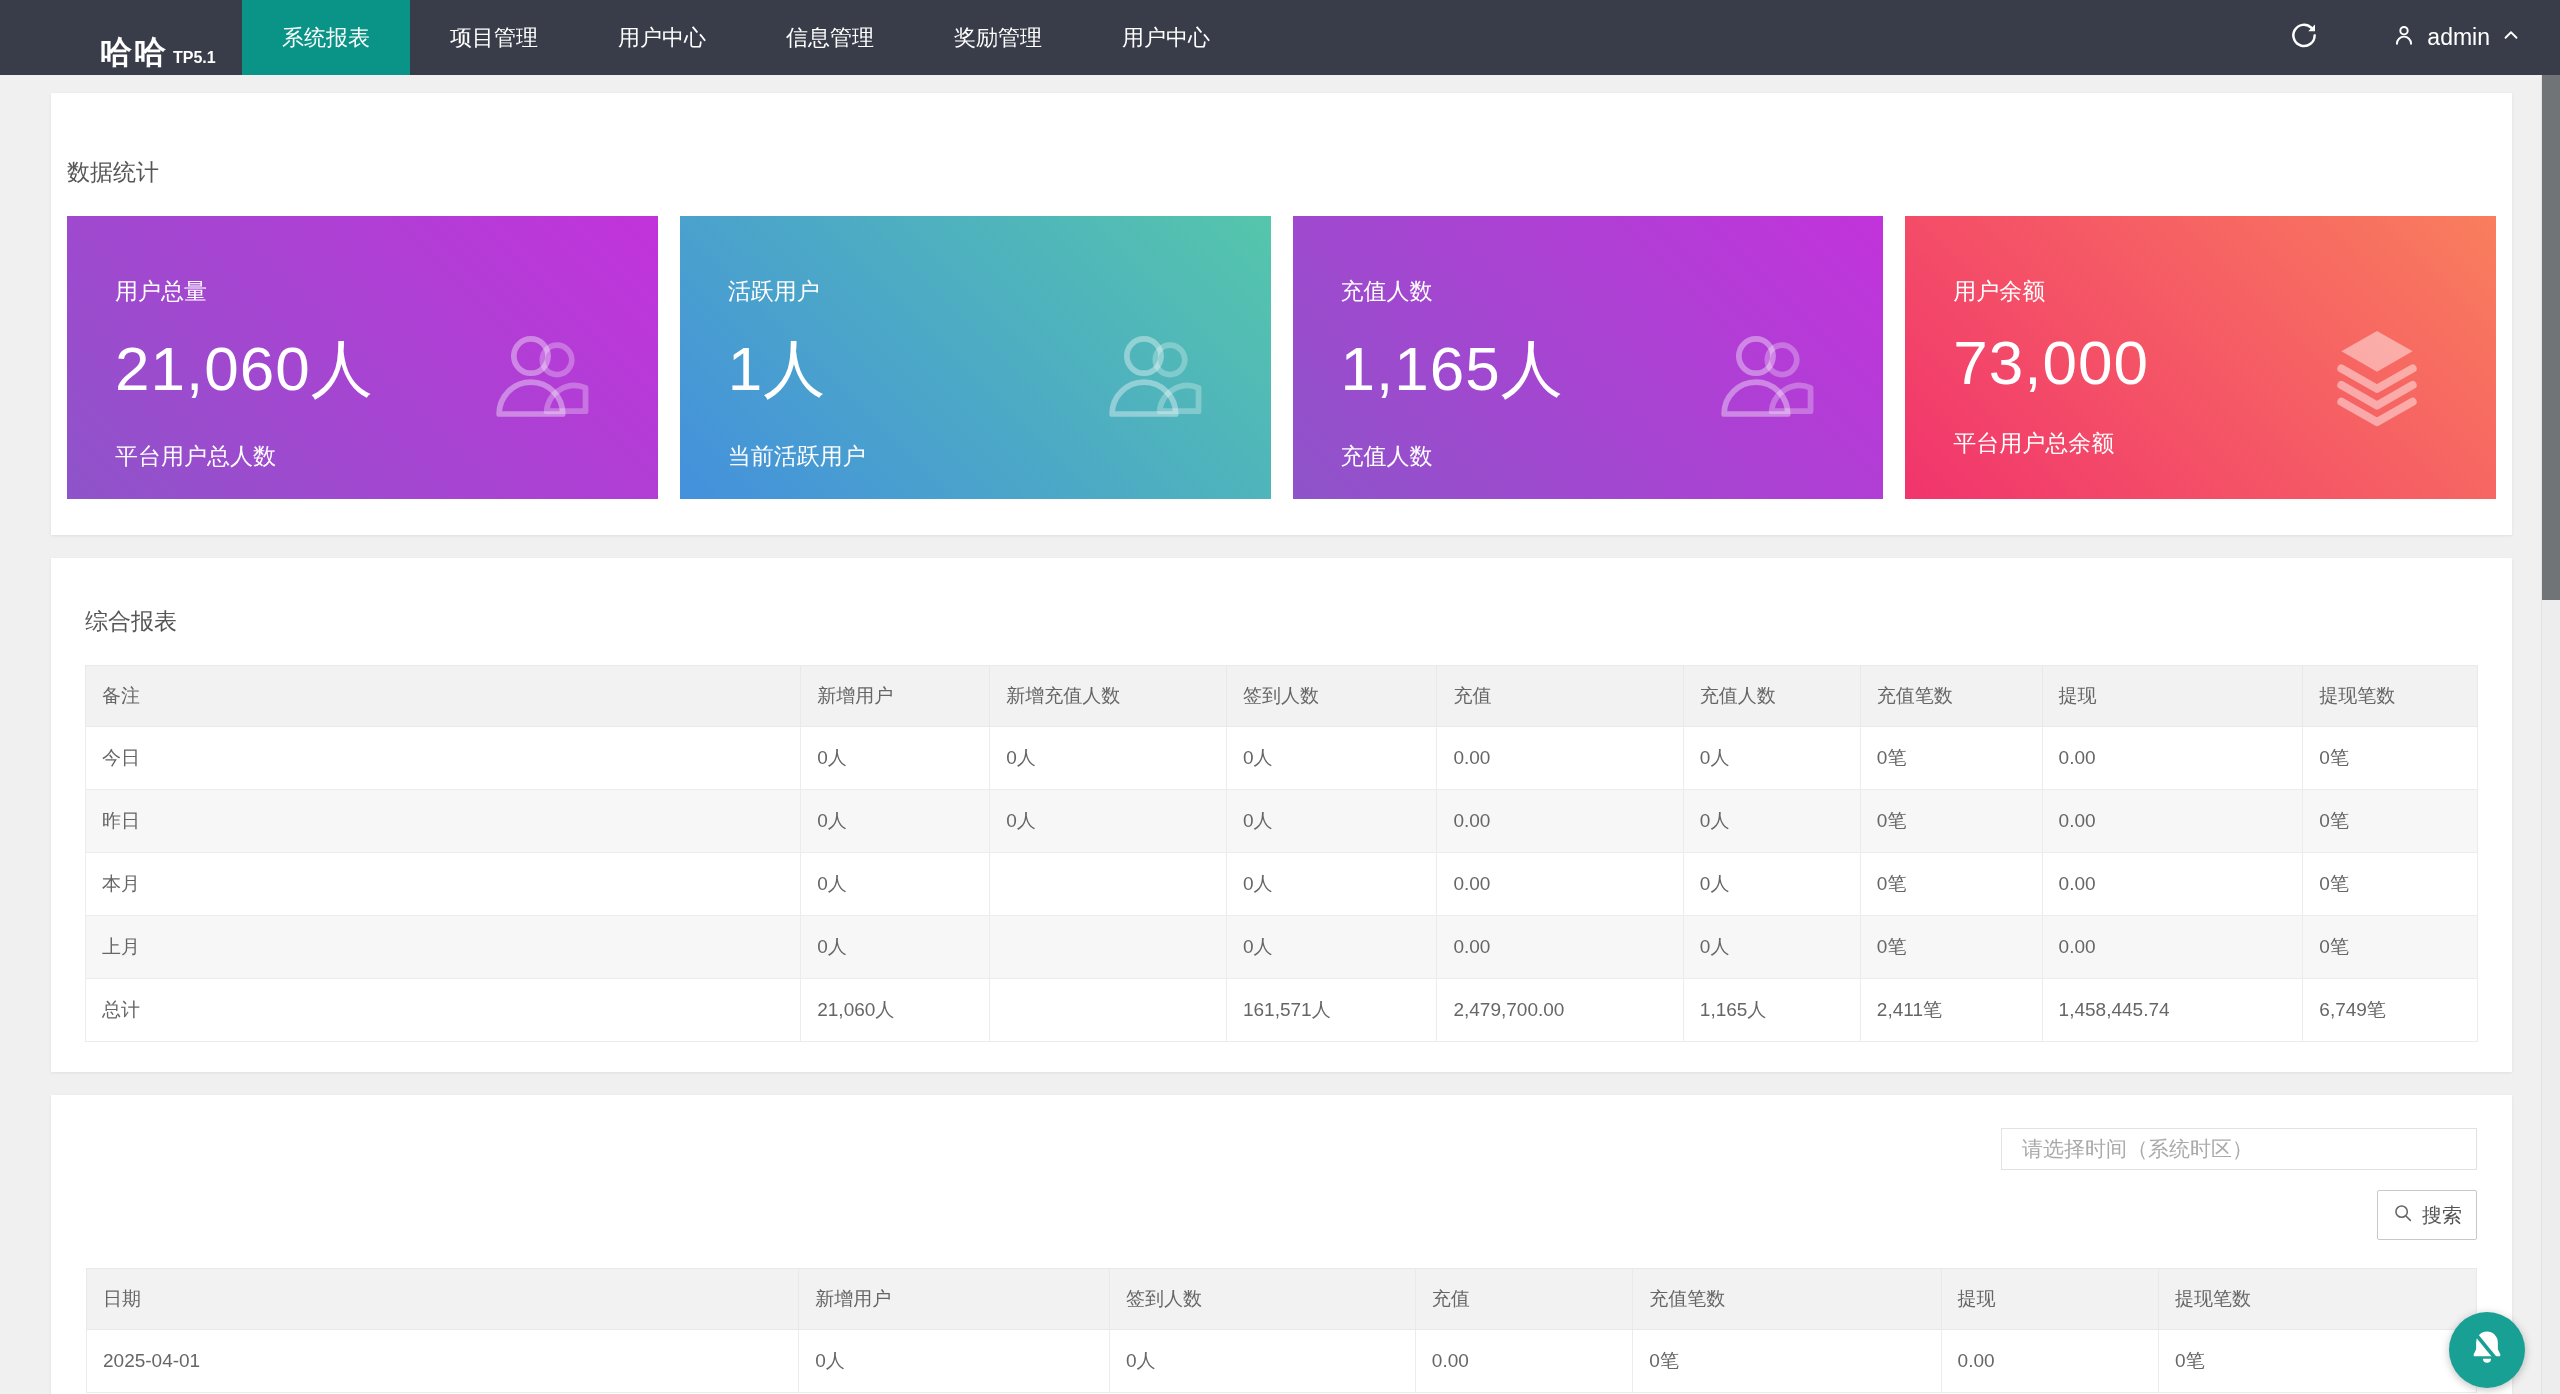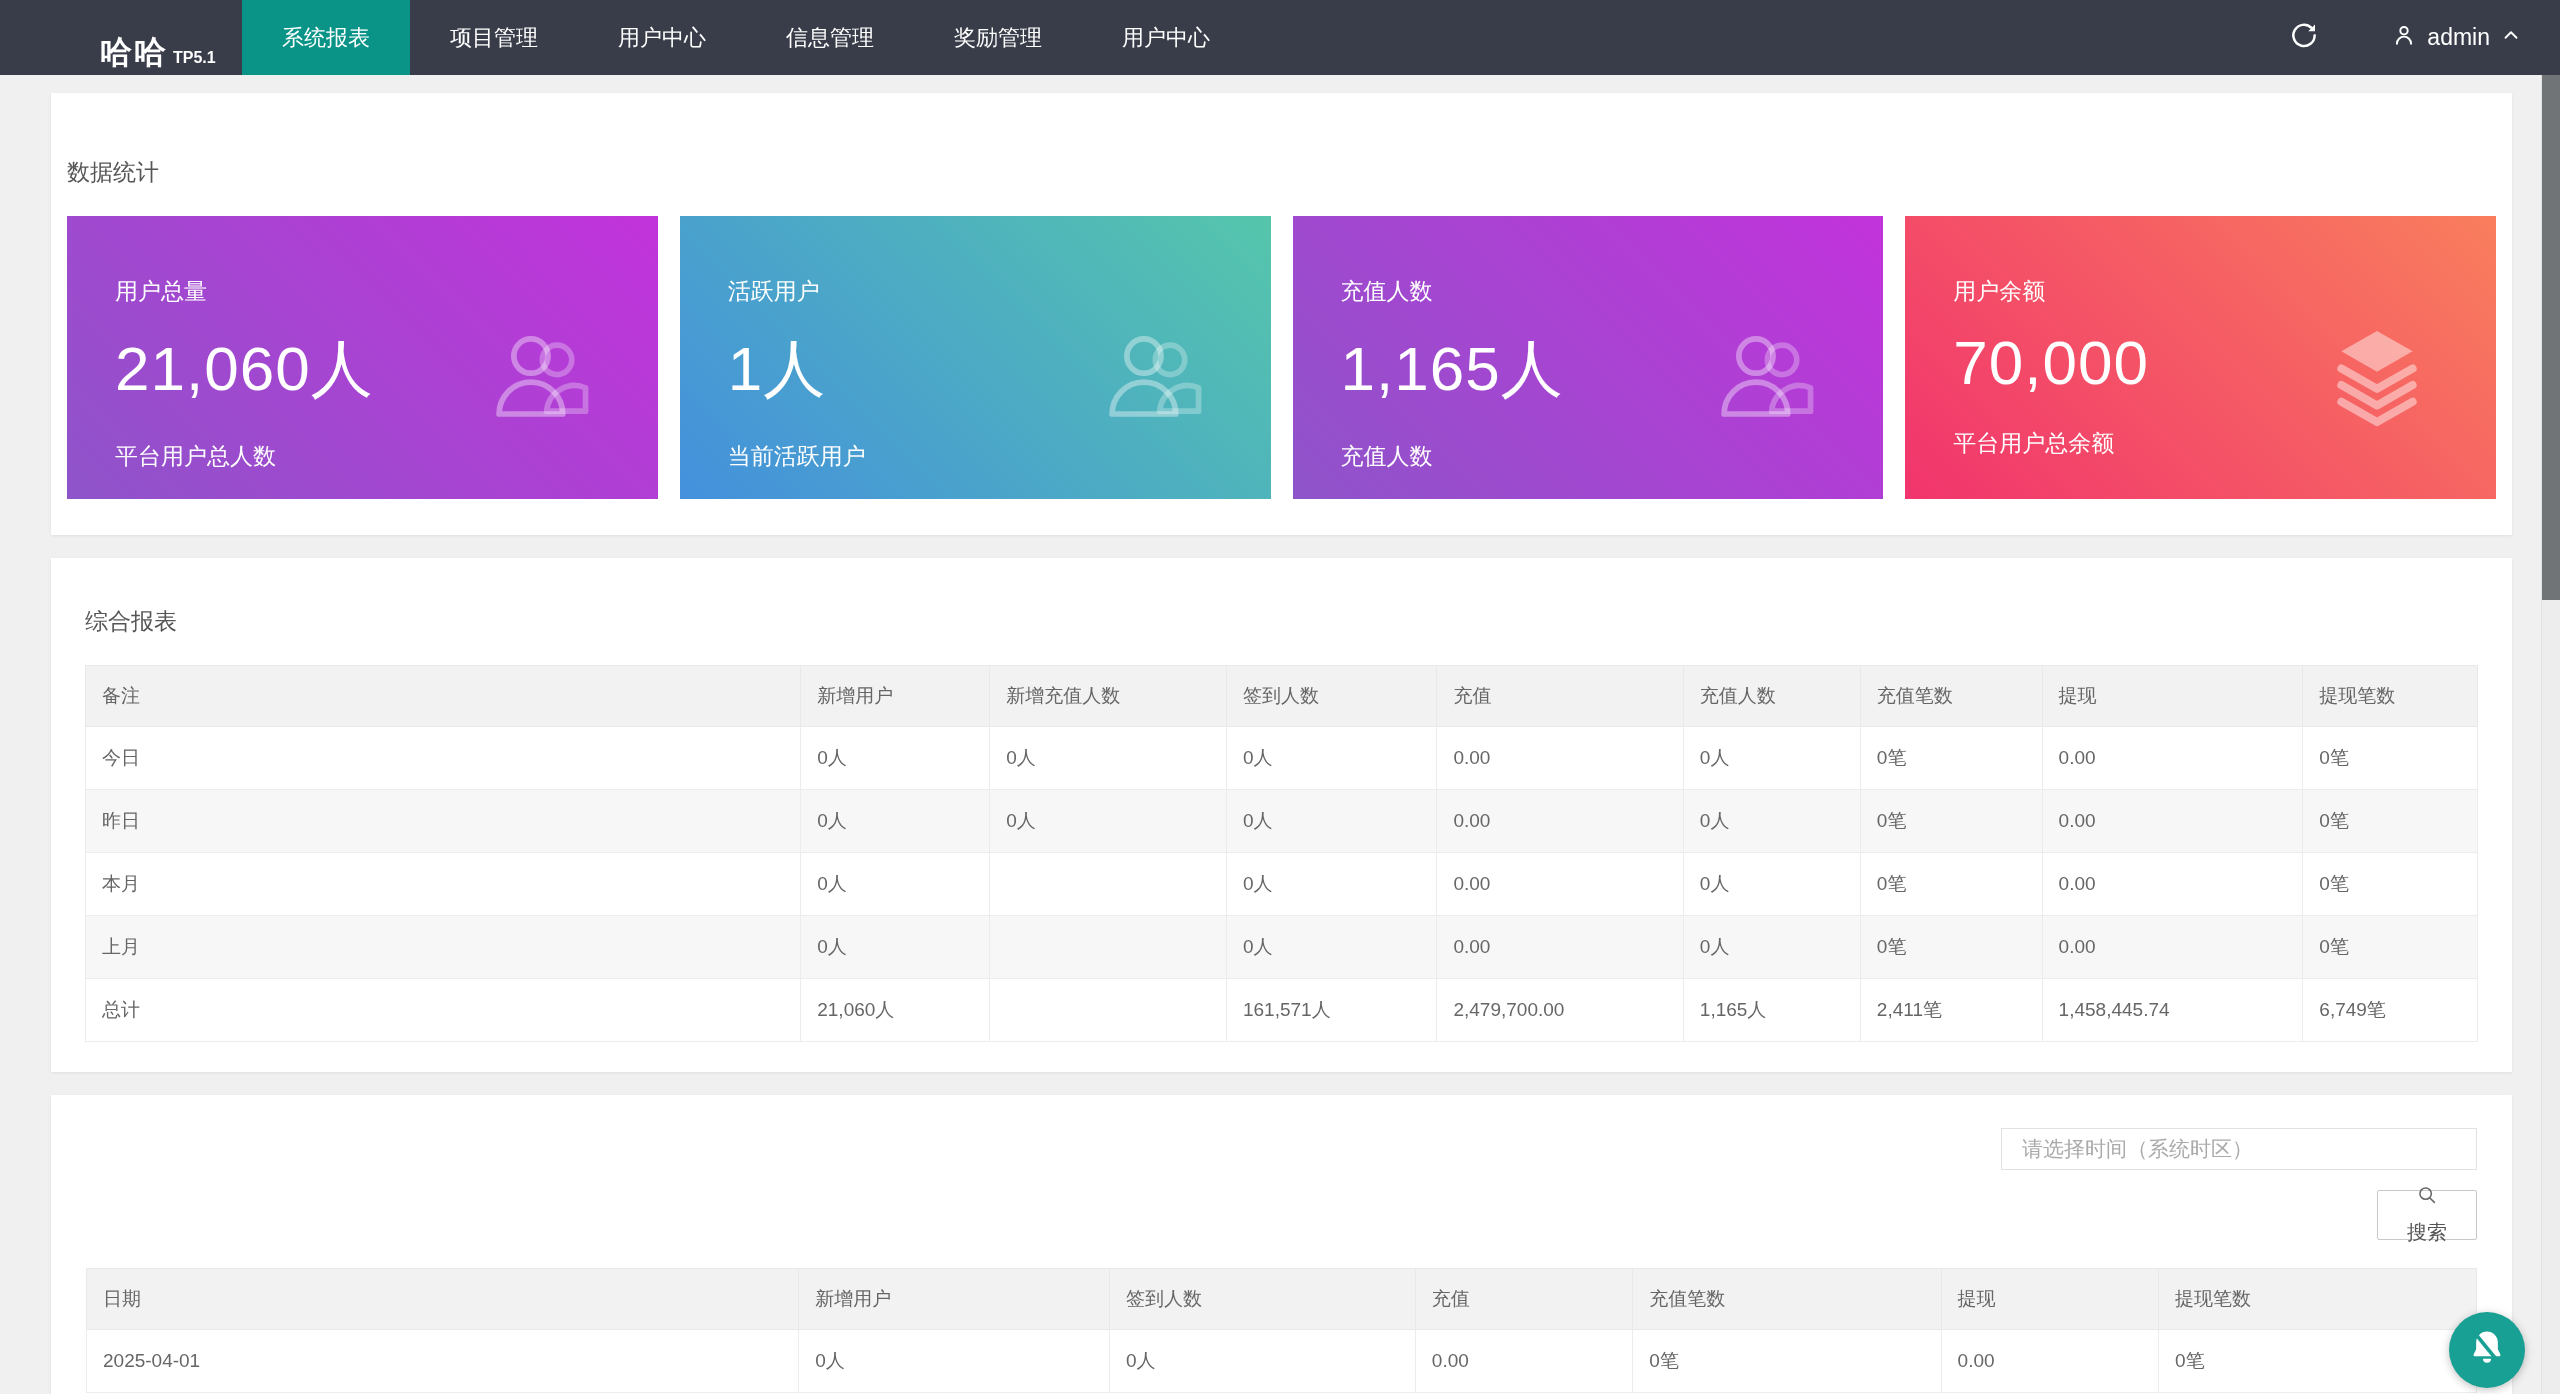--- a/index.html
+++ b/index.html
@@ -56,21 +56,21 @@
   .date-input {
     width:476px; height:42px; border:1px solid #e2e2e2; border-radius:0;
     padding:0 20px; font-size:21px; color:#666; background:#fff; outline:none;
     font-family:"Liberation Sans", sans-serif;
   }
   .date-input::placeholder { color:#aaa; }
   .search-row { display:flex; justify-content:flex-end; margin-top:20px; }
   .search-btn {
     min-width:100px; height:50px; background:#fff; border:1px solid #c9c9c9; border-radius:2px;
     font-size:20px; color:#555; display:flex; align-items:center; justify-content:center;
-    gap:8px; cursor:pointer; padding:0 14px; font-family:"Liberation Sans", sans-serif;flex-direction:column;
+    gap:8px; cursor:pointer; padding:0 14px; font-family:"Liberation Sans", sans-serif;
   }
   .detail-title { margin-top:16px; }
 
   
   .fab {
     position:absolute; left:2449px; top:1312px; width:76px; height:76px; border-radius:50%;
     background:#17A093; display:flex; align-items:center; justify-content:center;
     box-shadow:0 2px 8px rgba(0,0,0,.25); cursor:pointer; z-index:10;
   }
 
@@ -163,21 +163,21 @@
       <circle cx="15.8" cy="8.6" r="3.1"></circle>
       <path d="M13.6 19.4 a5.9 5.9 0 0 1 8.2 -4.9 v4.9 z"></path>
     </g>
     <circle cx="10.3" cy="7.8" r="3.6" fill="rgba(0,0,0,0)"></circle>
     <path d="M3.6 20 a6.7 6.7 0 0 1 13.4 0 z"></path>
   </svg>
 </span>
       </div>
       <div class="stat-card" style="background: linear-gradient(45deg, rgb(241, 52, 109), rgb(249, 126, 93));">
         <div class="card-title">用户余额</div>
-        <div class="card-value">70,000</div>
+        <div class="card-value">73,000</div>
         <div class="card-sub">平台用户总余额</div>
         <span class="card-icon">
   <svg viewBox="0 0 24 24" fill="none">
     <polygon points="12,2.5 19.5,6.8 12,11.1 4.5,6.8" fill="rgba(255,255,255,0.45)"></polygon>
     <path d="M4.5 10.4 L12 14.7 L19.5 10.4" stroke="rgba(255,255,255,0.45)" stroke-width="1.7" stroke-linecap="round" stroke-linejoin="round"></path>
     <path d="M4.5 13.9 L12 18.2 L19.5 13.9" stroke="rgba(255,255,255,0.45)" stroke-width="1.7" stroke-linecap="round" stroke-linejoin="round"></path>
     <path d="M4.5 17.4 L12 21.7 L19.5 17.4" stroke="rgba(255,255,255,0.45)" stroke-width="1.7" stroke-linecap="round" stroke-linejoin="round"></path>
   </svg>
 </span>
       </div>

